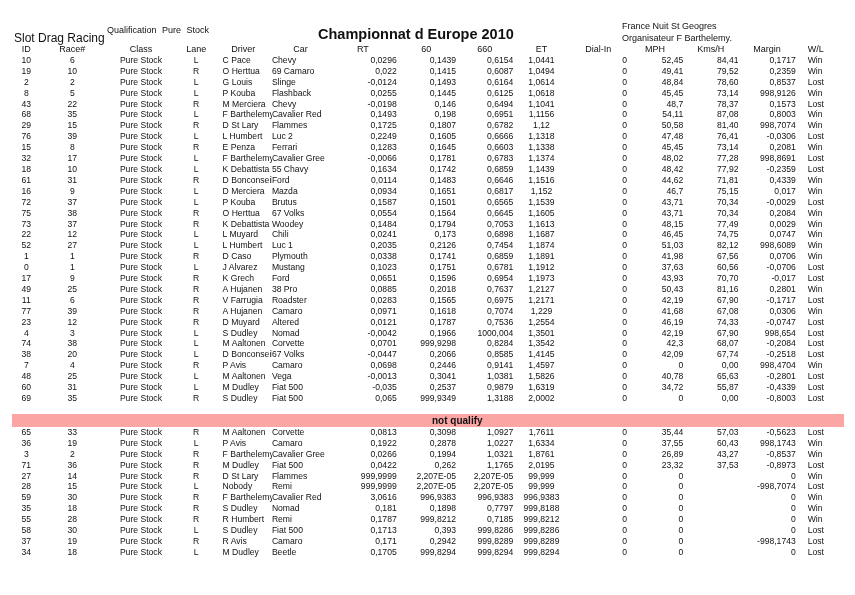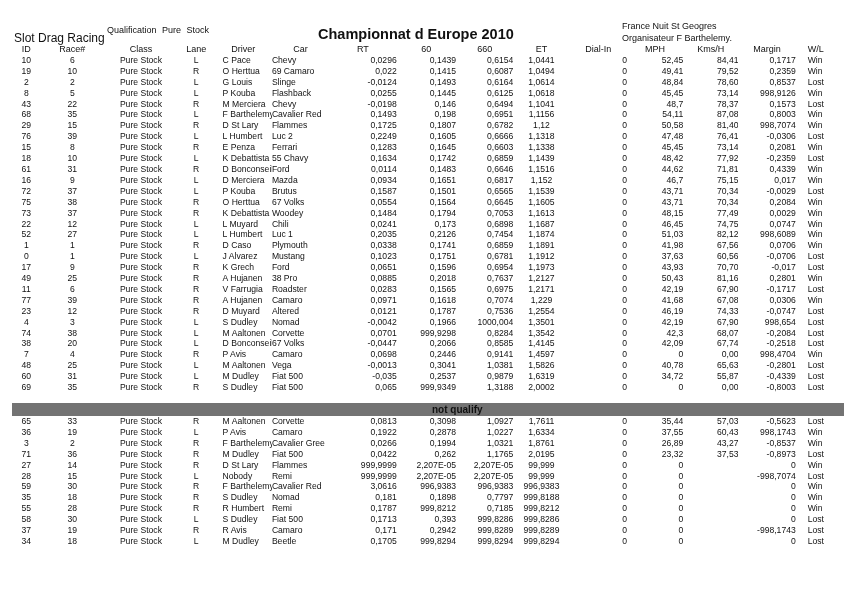--- a/index.html
+++ b/index.html
@@ -30,21 +30,21 @@
   .c-dial { width: 56px; text-align: right; }
   .c-mph { width: 55px; text-align: right; }
   .c-kms { width: 54px; text-align: right; }
   .c-margin { width: 56px; text-align: right; }
   .c-wl { width: 35px; text-align: left; padding-left: 12px; }
   th.c-driver, th.c-car { text-align: center; padding-left: 0; }
   th.c-rt, th.c-60, th.c-660, th.c-et, th.c-dial, th.c-mph, th.c-kms, th.c-margin { text-align: center; }
   th.c-wl { text-align: left; padding-left: 12px; }
   .sep td { height: 10px; }
   .section-row td {
-    background: #737373; font-weight: bold; font-size: 10px; height: 13px; line-height: 13px;
+    background: #fca5a5; font-weight: bold; font-size: 10px; height: 13px; line-height: 13px;
   }
   .section-label { text-align: left; padding-left: 420px; }
 </style>
 </head>
 <body>
 
 <div class="hdr-left">Slot Drag Racing</div>
 <div class="hdr-sub">
   <span>Qualification</span>
   <span>Pure Stock</span>
@@ -223,20 +223,37 @@
         <td class="c-60">0,1645</td>
         <td class="c-660">0,6603</td>
         <td class="c-et">1,1338</td>
         <td class="c-dial">0</td>
         <td class="c-mph">45,45</td>
         <td class="c-kms">73,14</td>
         <td class="c-margin">0,2081</td>
         <td class="c-wl">Win</td>
       </tr>
       <tr>
+        <td class="c-id">32</td>
+        <td class="c-race">17</td>
+        <td class="c-class">Pure Stock</td>
+        <td class="c-lane">L</td>
+        <td class="c-driver">F Barthelemy</td>
+        <td class="c-car">Cavalier Gree</td>
+        <td class="c-rt">-0,0066</td>
+        <td class="c-60">0,1781</td>
+        <td class="c-660">0,6783</td>
+        <td class="c-et">1,1374</td>
+        <td class="c-dial">0</td>
+        <td class="c-mph">48,02</td>
+        <td class="c-kms">77,28</td>
+        <td class="c-margin">998,8691</td>
+        <td class="c-wl">Lost</td>
+      </tr>
+      <tr>
         <td class="c-id">18</td>
         <td class="c-race">10</td>
         <td class="c-class">Pure Stock</td>
         <td class="c-lane">L</td>
         <td class="c-driver">K Debattista</td>
         <td class="c-car">55 Chavy</td>
         <td class="c-rt">0,1634</td>
         <td class="c-60">0,1742</td>
         <td class="c-660">0,6859</td>
         <td class="c-et">1,1439</td>

